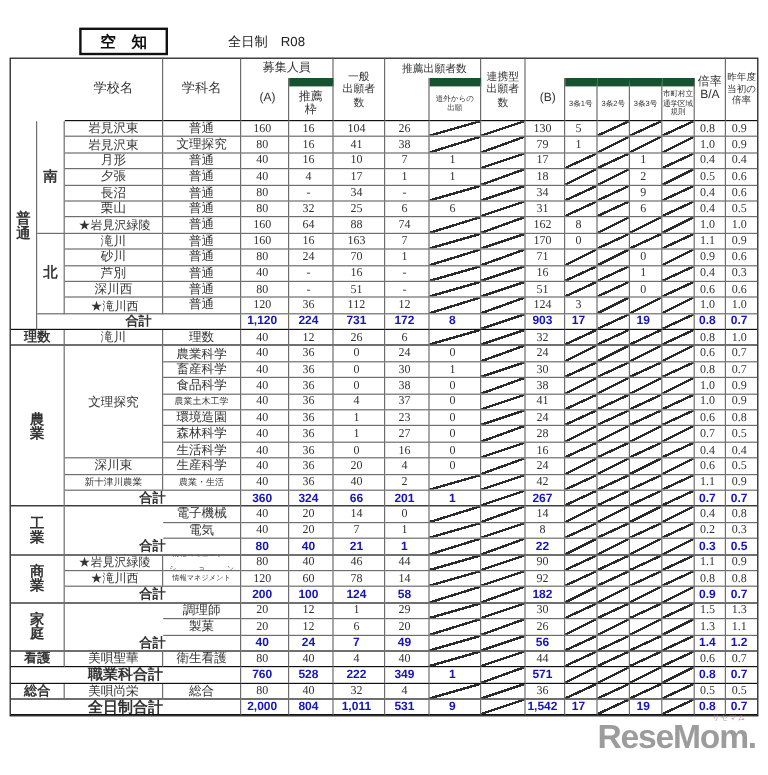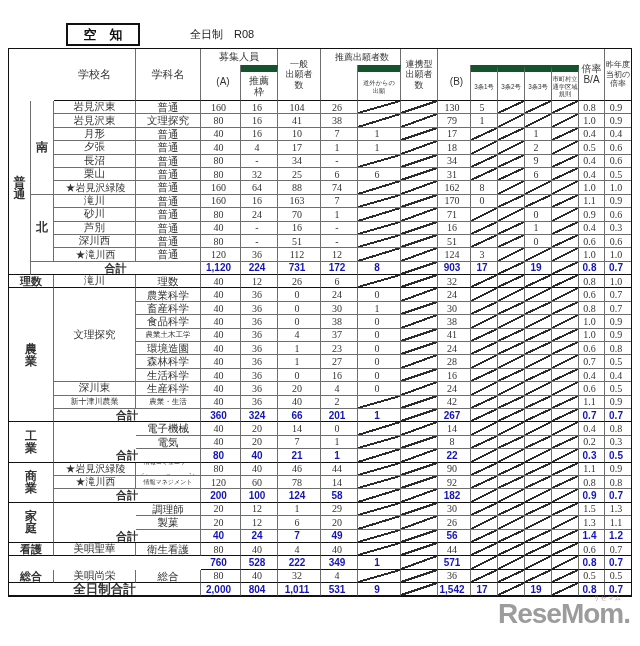--- a/index.html
+++ b/index.html
@@ -586,20 +586,21 @@
     <div class="num tb" style="grid-area: 37 / 8 / span 1 / span 1;">40</div>
     <div class="diag tb" style="grid-area: 37 / 9 / span 1 / span 1;"></div>
     <div class="diag tb" style="grid-area: 37 / 10 / span 1 / span 1;"></div>
     <div class="num tb" style="grid-area: 37 / 11 / span 1 / span 1;">44</div>
     <div class="diag tb" style="grid-area: 37 / 12 / span 1 / span 1;"></div>
     <div class="diag tb" style="grid-area: 37 / 13 / span 1 / span 1;"></div>
     <div class="diag tb" style="grid-area: 37 / 14 / span 1 / span 1;"></div>
     <div class="diag tb" style="grid-area: 37 / 15 / span 1 / span 1;"></div>
     <div class="num tb" style="grid-area: 37 / 16 / span 1 / span 1;">0.6</div>
     <div class="num tb" style="grid-area: 37 / 17 / span 1 / span 1; border-right: none;">0.7</div>
+    <div class="total-label grandl tb" style="grid-area: 38 / 1 / span 1 / span 4;">職業科合計</div>
     <div class="num blu tb" style="grid-area: 38 / 5 / span 1 / span 1;">760</div>
     <div class="num blu tb" style="grid-area: 38 / 6 / span 1 / span 1;">528</div>
     <div class="num blu tb" style="grid-area: 38 / 7 / span 1 / span 1;">222</div>
     <div class="num blu tb" style="grid-area: 38 / 8 / span 1 / span 1;">349</div>
     <div class="num blu tb" style="grid-area: 38 / 9 / span 1 / span 1;">1</div>
     <div class="diag blu tb" style="grid-area: 38 / 10 / span 1 / span 1;"></div>
     <div class="num blu tb" style="grid-area: 38 / 11 / span 1 / span 1;">571</div>
     <div class="diag blu tb" style="grid-area: 38 / 12 / span 1 / span 1;"></div>
     <div class="diag blu tb" style="grid-area: 38 / 13 / span 1 / span 1;"></div>
     <div class="diag blu tb" style="grid-area: 38 / 14 / span 1 / span 1;"></div>

